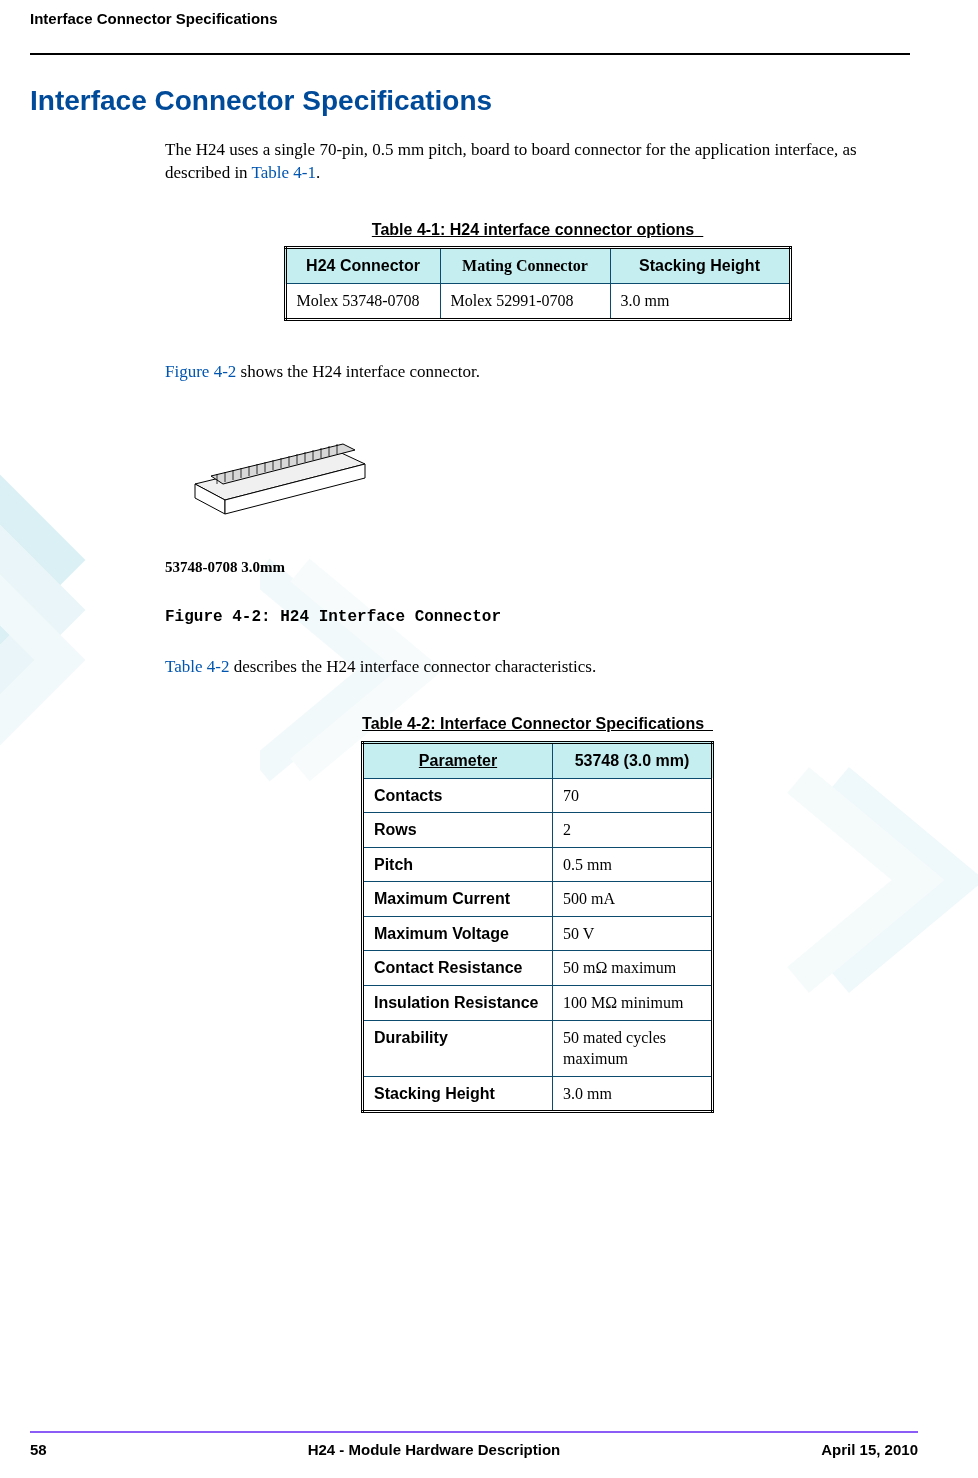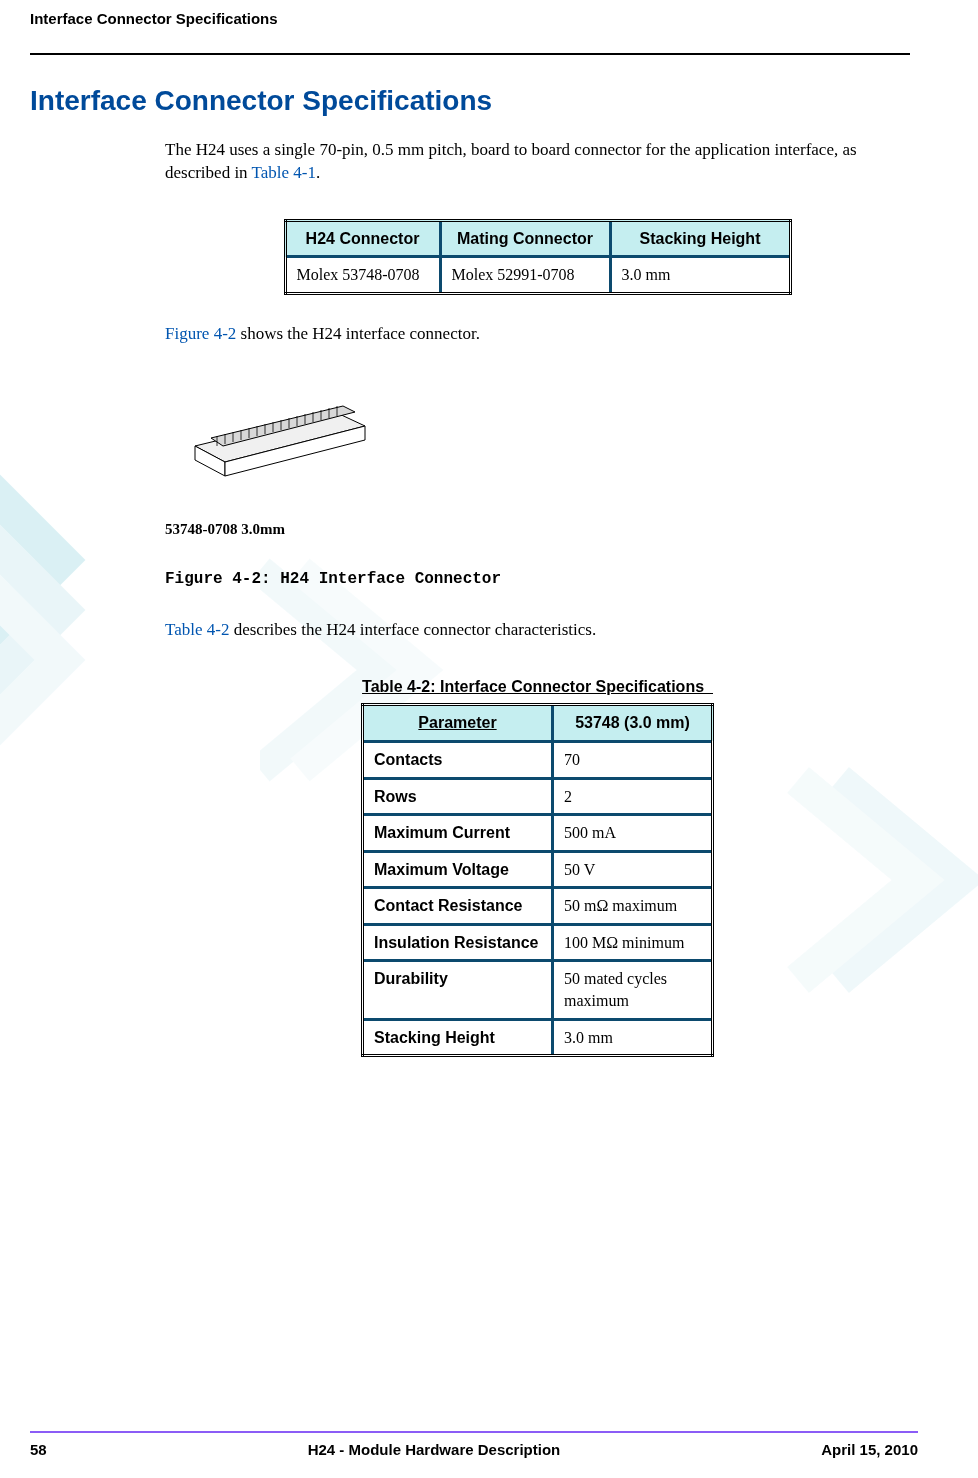--- a/index.html
+++ b/index.html
@@ -61,36 +61,36 @@
       text-decoration: underline;
     }
     table {
       margin: 0 auto;
       border-collapse: collapse;
     }
     .table-outer {
       border: 3px double #000;
     }
     th, td {
-      border: 3px solid #0c4a6e;
+      border: 1px solid #0c4a6e;
       padding: 6px 10px;
       font-size: 16px;
       text-align: left;
       vertical-align: top;
     }
     th {
       font-family: Arial, Helvetica, sans-serif;
       font-weight: bold;
       background: #c5eef0;
       text-align: center;
     }
     .table1 th:nth-child(1) { width: 155px; }
-    .table1 th:nth-child(2) { width: 170px; }
+    .table1 th:nth-child(2) { width: 170px; font-family: Liberation Serif, serif; }
     .table1 th:nth-child(3) { width: 180px; }
-    .mid-para { margin: 28px 0 30px 0; }
+    .mid-para { margin: 40px 0 30px 0; }
     .figure {
       text-align: left;
       margin: 15px 0 10px 0;
     }
     .figure-svg { display: inline-block; }
     .figure-label {
       font-family: "Times New Roman", serif;
       font-weight: bold;
       font-size: 15px;
       margin-top: 6px;
@@ -153,20 +153,21 @@
   <div class="running-header">Interface Connector Specifications</div>
   <div class="rule"></div>
 
   <div class="h1">Interface Connector Specifications</div>
 
   <div class="body-block">
     <p class="intro">
       <span>The H24 uses a single 70-pin, 0.5 mm pitch, board to board connector for the application interface, as described in </span><span class="xref">Table 4-1</span><span>.</span>
     </p>
 
+    <div class="table-caption">Table 4-1: H24 interface connector options</div>
     <table class="table-outer table1">
       <tbody>
           <tr>
         <th>H24 Connector</th>
         <th>Mating Connector</th>
         <th>Stacking Height</th>
       </tr>
       <tr>
         <td>Molex 53748-0708</td>
         <td>Molex 52991-0708</td>
@@ -224,20 +225,24 @@
       </tr>
       <tr>
             <td>Contacts</td>
             <td>70</td>
           </tr>
       <tr>
             <td>Rows</td>
             <td>2</td>
           </tr>
       <tr>
+            <td>Pitch</td>
+            <td>0.5 mm</td>
+          </tr>
+      <tr>
             <td>Maximum Current</td>
             <td>500 mA</td>
           </tr>
       <tr>
             <td>Maximum Voltage</td>
             <td>50 V</td>
           </tr>
       <tr>
             <td>Contact Resistance</td>
             <td>50 mΩ maximum</td>

